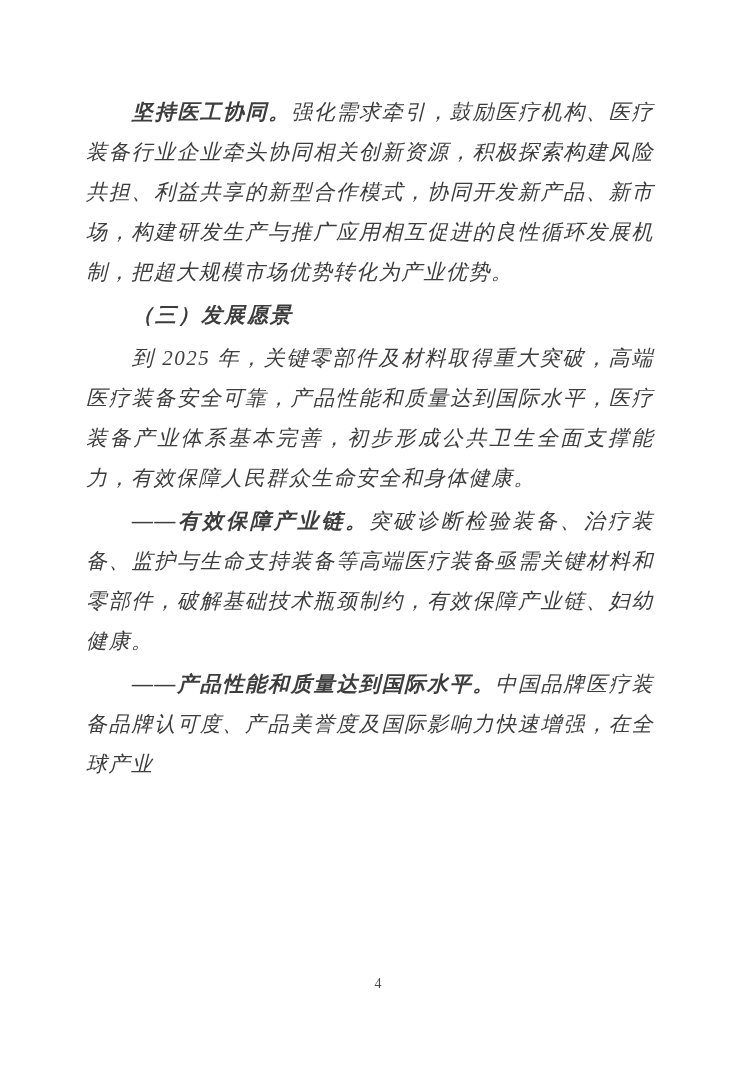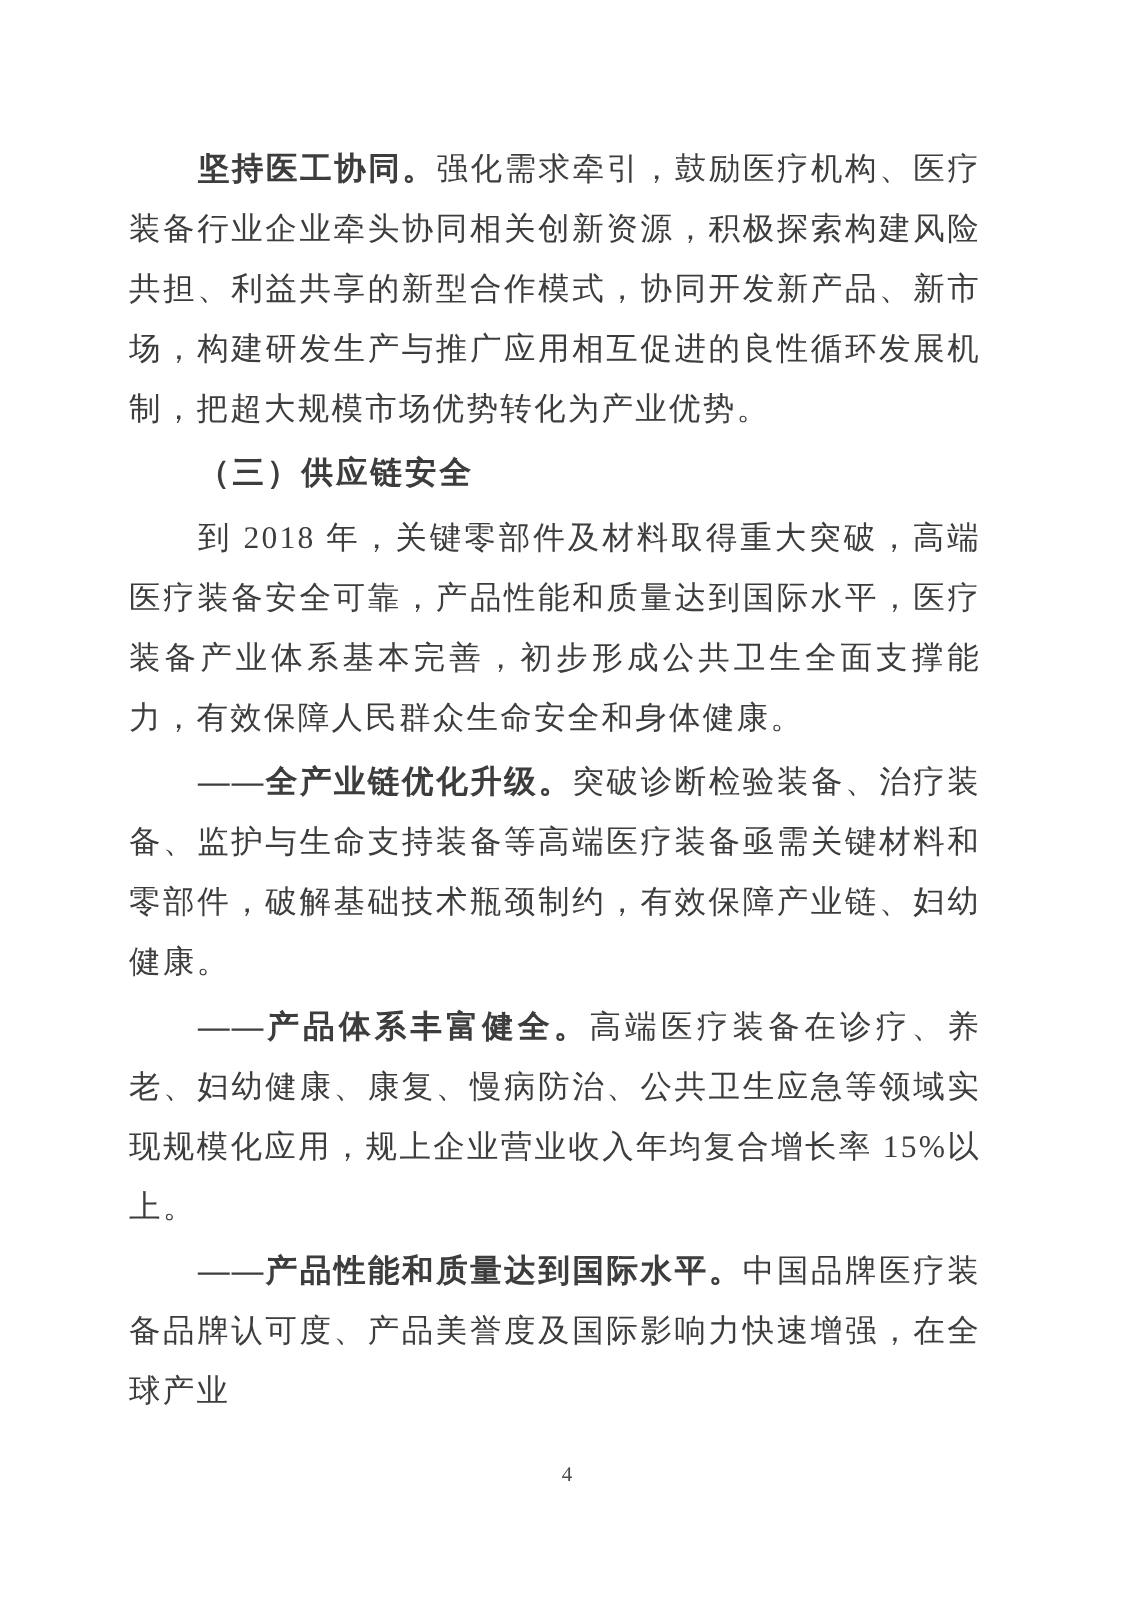--- a/index.html
+++ b/index.html
@@ -22,20 +22,21 @@
     top: 92px;
     width: 584px;
   }
   .para {
     font-size: 21px;
     line-height: 40px;
     letter-spacing: 1.5px;
     text-align: justify;
     margin: 0 16px 3px 0;
     text-indent: 46px;
+    font-style: italic;
   }
   .para .lead {
     font-weight: bold;
   }
   .para.heading {
     font-weight: bold;
     letter-spacing: 2px;
   }
   .page-number {
     position: absolute;
@@ -49,24 +50,23 @@
   }
 </style>
 </head>
 <body>
 
 <div class="page">
   <div class="content" id="content">
   <p class="para body"><span class="lead">坚持医工协同。</span><span class="body-text">强化需求牵引，鼓励医疗机构、医疗装备行业企业牵头协同相关创新资源，积极探索构建风险共担、利益共享的新型合作模式，协同开发新产品、新市场，构建研发生产与推广应用相互促进的良性循环发展机制，把超大规模市场优势转化为产业优势。</span></p>
 
 
-  <p class="para heading"><span class="lead">（三）供应链安全</span><span class="body-text"></span></p>
+  <p class="para heading"><span class="lead">（三）发展愿景</span><span class="body-text"></span></p>
 
-  <p class="para body"><span class="lead"></span><span class="body-text">到 2018 年，关键零部件及材料取得重大突破，高端医疗装备安全可靠，产品性能和质量达到国际水平，医疗装备产业体系基本完善，初步形成公共卫生全面支撑能力，有效保障人民群众生命安全和身体健康。</span></p>
+  <p class="para body"><span class="lead"></span><span class="body-text">到 2025 年，关键零部件及材料取得重大突破，高端医疗装备安全可靠，产品性能和质量达到国际水平，医疗装备产业体系基本完善，初步形成公共卫生全面支撑能力，有效保障人民群众生命安全和身体健康。</span></p>
 
-  <p class="para dash"><span class="lead">——全产业链优化升级。</span><span class="body-text">突破诊断检验装备、治疗装备、监护与生命支持装备等高端医疗装备亟需关键材料和零部件，破解基础技术瓶颈制约，有效保障产业链、妇幼健康。</span></p>
+  <p class="para dash"><span class="lead">——有效保障产业链。</span><span class="body-text">突破诊断检验装备、治疗装备、监护与生命支持装备等高端医疗装备亟需关键材料和零部件，破解基础技术瓶颈制约，有效保障产业链、妇幼健康。</span></p>
 
-  <p class="para dash"><span class="lead">——产品体系丰富健全。</span><span class="body-text">高端医疗装备在诊疗、养老、妇幼健康、康复、慢病防治、公共卫生应急等领域实现规模化应用，规上企业营业收入年均复合增长率 15%以上。</span></p>
 
   <p class="para dash"><span class="lead">——产品性能和质量达到国际水平。</span><span class="body-text">中国品牌医疗装备品牌认可度、产品美誉度及国际影响力快速增强，在全球产业</span></p>
 </div>
   <div class="page-number">4</div>
 </div>
 
 </body></html>

